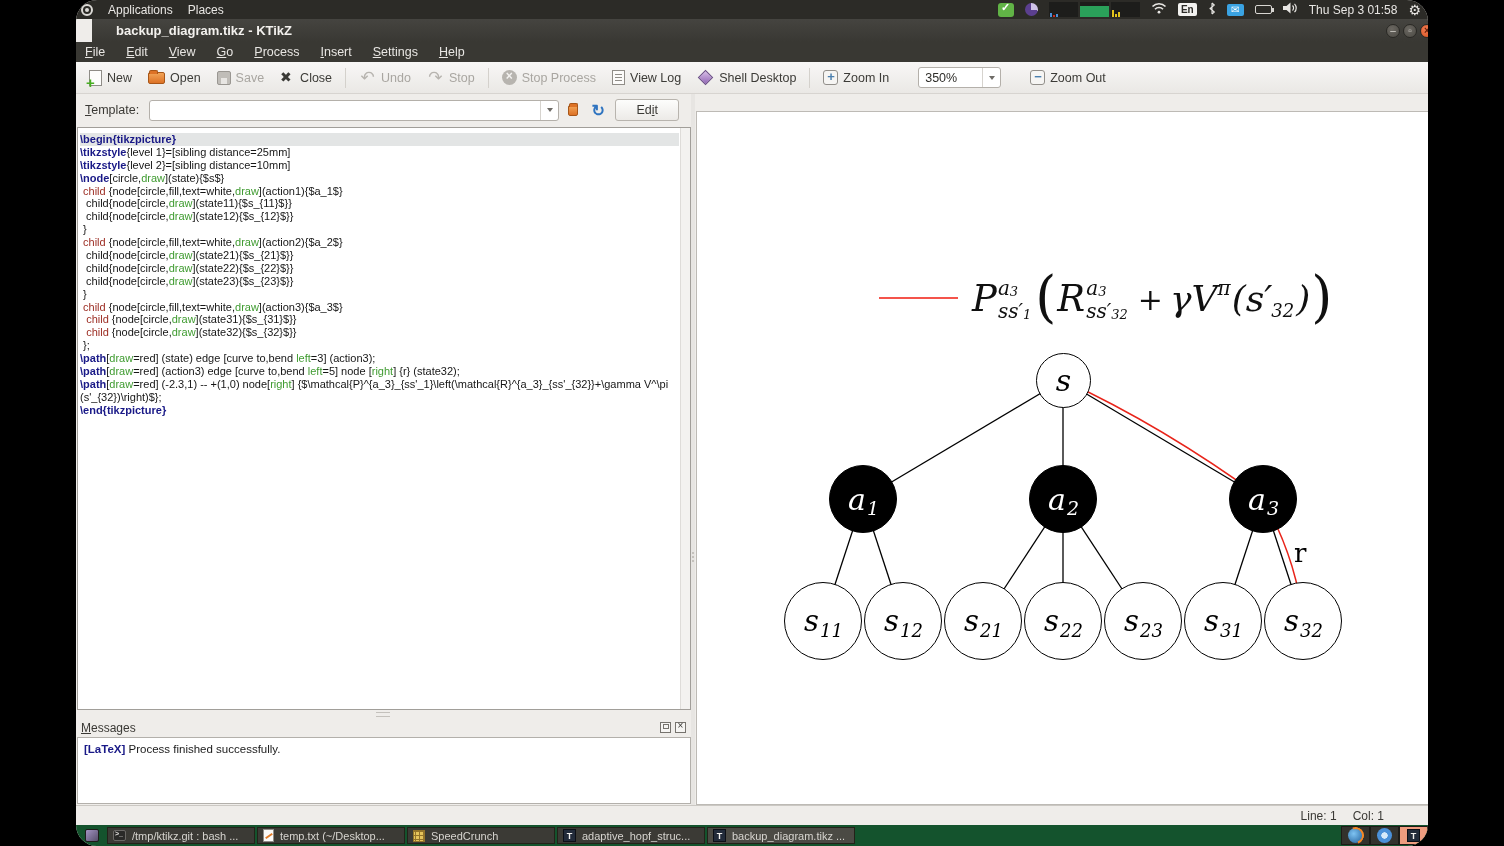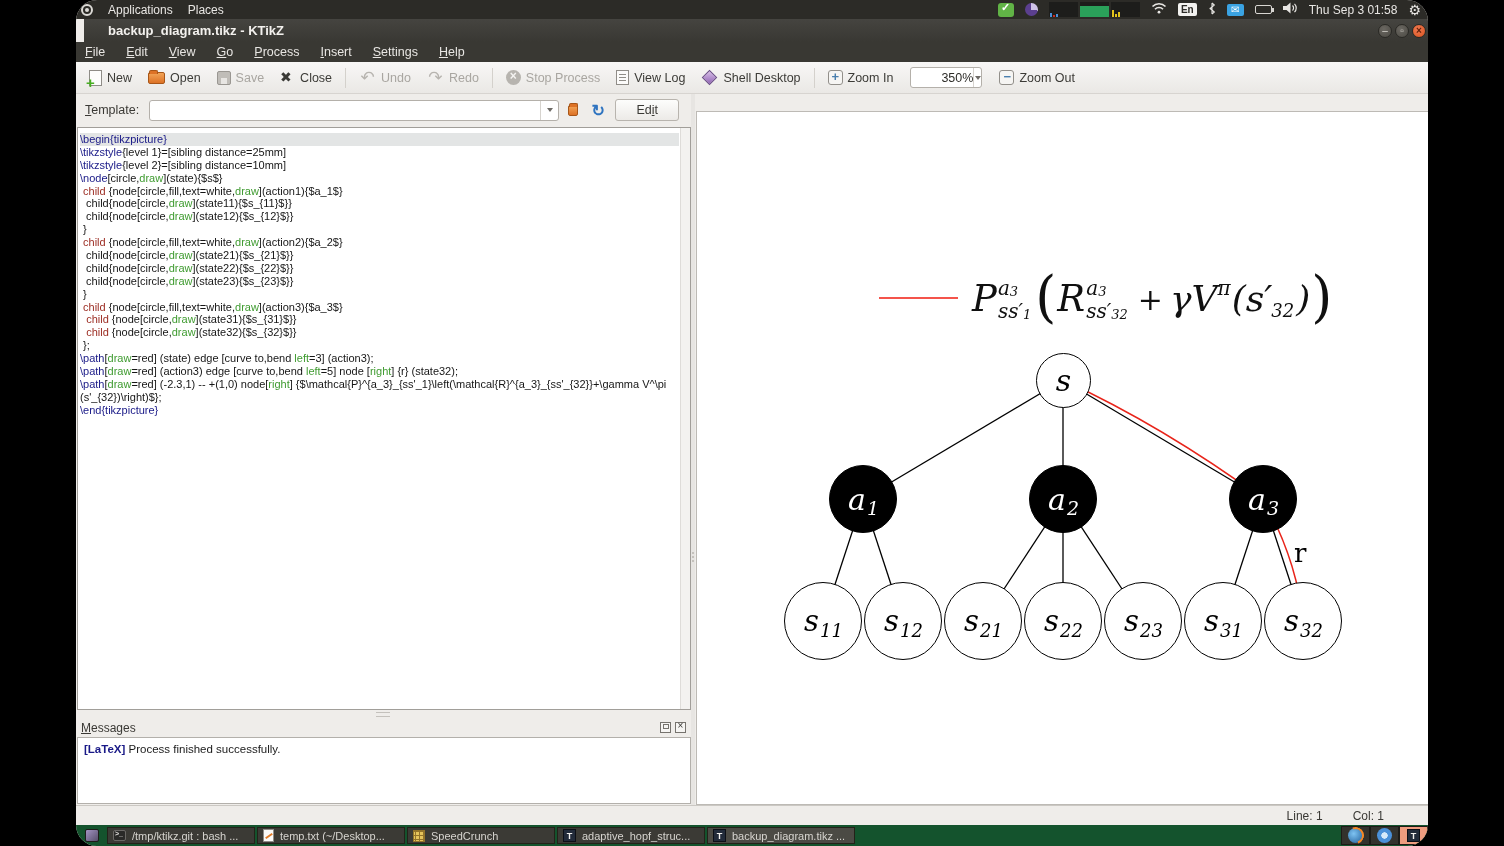--- a/index.html
+++ b/index.html
@@ -22,21 +22,21 @@
   .sm-bar{width:2px;display:inline-block;}
   .sm-green{width:29px;height:15px;background:linear-gradient(#1d1d1b 28%,#2aa15a 28%);}
   .kbd-en{background:#f3f2f0;color:#2c2b27;font-size:10px;font-weight:bold;padding:0 3px;border-radius:2px;line-height:13px;height:13px;display:inline-block;}
   .tray-mail{width:17px;height:12px;background:#3aa3e3;border-radius:2px;color:#fff;font-size:10px;line-height:11px;text-align:center;display:inline-block;}
   .battery{width:17px;height:9px;border:1px solid #d8d6d2;border-radius:2px;position:relative;display:inline-block;background:#2c2b27;}
   .battery::after{content:"";position:absolute;right:-3px;top:2px;width:2px;height:4px;background:#d8d6d2;}
   .clock-text{white-space:pre;}
   .gear{color:#e8e6e3;font-size:14px;line-height:14px;}
 
   
-  .title-bar{position:absolute;left:8px;top:19px;width:100%;height:23px;background:linear-gradient(#454440,#393833);display:flex;align-items:center;z-index:39;}
+  .title-bar{position:absolute;left:16px;top:19px;width:100%;height:23px;background:linear-gradient(#454440,#393833);display:flex;align-items:center;z-index:39;}
   .title-text{padding-left:24px;color:#f3f1ee;font-weight:bold;font-size:13px;}
   .win-controls{margin-left:auto;display:flex;gap:3px;padding-right:10px;}
   .wbtn{width:14px;height:14px;border-radius:50%;background:radial-gradient(circle at 40% 35%,#6b6862,#4b4943);border:1px solid #2a2925;color:#d8d5cf;font-size:10px;line-height:11px;text-align:center;}
   .wbtn.close{background:radial-gradient(circle at 40% 35%,#f07a52,#d9541f);color:#5d1d08;font-weight:bold;}
 
   
   .menu-bar{position:absolute;left:0;top:42px;width:100%;height:20px;background:#393833;display:flex;align-items:center;gap:21px;padding-left:9px;color:#e8e6e3;font-size:12.5px;z-index:38;}
   .menu-item{display:inline-block;}
   .menu-item::first-letter{text-decoration:underline;}
 
@@ -62,38 +62,38 @@
   .icon-viewlog{width:13px;height:15px;background:#fcfbfa;border:1px solid #908d88;}
   .icon-viewlog::after{content:"";position:absolute;left:2px;top:3px;width:7px;height:8px;background:repeating-linear-gradient(#908d88 0 1px,transparent 1px 3px);}
   .icon-shell{width:11px;height:11px;transform:rotate(45deg);background:linear-gradient(135deg,#d9bfe8,#9165b5);border:1px solid #6a4d86;margin:0 3px;}
   .icon-zoombtn{width:15px;height:15px;background:#f6f5f3;border:1px solid #928f8a;border-radius:3px;}
   .icon-zoombtn.plus::after{content:"+";position:absolute;left:3px;top:-2px;color:#4a7fae;font-size:13px;font-weight:bold;}
   .icon-zoombtn.minus::after{content:"−";position:absolute;left:3px;top:-2px;color:#4a7fae;font-size:13px;font-weight:bold;}
   .combo{background:#fff;border:1px solid #b4b0aa;border-radius:3px;display:flex;align-items:center;height:21px;font-size:12.5px;color:#2e2d29;}
   .combo .val{padding-left:6px;}
   .arrow-box{margin-left:auto;width:18px;height:100%;border-left:1px solid #d6d3ce;display:flex;align-items:center;justify-content:center;}
   .arrow-down{width:0;height:0;border-left:3.5px solid transparent;border-right:3.5px solid transparent;border-top:4.5px solid #6e6b66;}
-  .zoom-combo{width:72px;margin:0 8px;padding-left:24px;}
+  .zoom-combo{width:83px;margin:0 20px;}
 
   
   .template-row{position:absolute;left:0;top:96px;width:615px;height:28px;display:flex;align-items:center;font-size:12.5px;color:#3a3935;}
   .template-label{padding-left:9px;display:inline-block;}
   .template-label::first-letter{text-decoration:underline;}
   .template-combo{width:410px;margin-left:10px;}
   .sq-btn{width:22px;height:22px;border:none;background:none;display:flex;align-items:center;justify-content:center;margin-left:3px;position:relative;}
   .icon-refresh::after{content:"↻";color:#2f74c0;font-size:16px;font-weight:bold;}
   .edit-btn{margin-left:6px;width:64px;height:22px;background:linear-gradient(#fdfdfc,#eceae7);border:1px solid #b8b4ae;border-radius:3px;font-family:"Liberation Sans",sans-serif;font-size:12.5px;color:#3a3935;}
   .edit-btn .accel{text-decoration:underline;}
 
   
   .editor{position:absolute;left:1px;top:127px;width:614px;height:583px;background:#fff;border:1px solid #a19e99;}
   .code{position:absolute;left:2px;top:5px;right:11px;bottom:2px;font-size:11px;line-height:12.9px;white-space:pre;overflow:hidden;color:#161616;}
   .cl{height:12.9px;}
   .cl.cur{background:#e3e5e5;}
-  .tk-k{color:#191987;font-weight:normal;}
+  .tk-k{color:#191987;font-weight:bold;}
   .tk-r{color:#9c2d23;}
   .tk-g{color:#3f9b30;}
   .vscroll{position:absolute;top:0;right:0;bottom:0;width:10px;background:#f3f2f0;border-left:1px solid #dedcd9;}
 
   
   .h-splitter{position:absolute;left:0;top:710px;width:615px;height:9px;background:#efedea;}
   .h-grip{position:absolute;left:300px;top:2px;width:14px;height:5px;border-top:1px solid #c4c1bc;border-bottom:1px solid #c4c1bc;}
   .v-splitter{position:absolute;left:615px;top:94px;width:4px;height:711px;background:#e7e5e2;}
   .v-splitter::after{content:"";position:absolute;left:1px;top:458px;width:2px;height:10px;background:repeating-linear-gradient(#c4c1bc 0 2px,transparent 2px 4px);}
 
@@ -133,21 +133,21 @@
   .m-paren{font-size:54px;font-style:normal;transform:scaleY(1.04);margin:0 1px;position:relative;top:-2px;}
   .supsub{display:inline-flex;flex-direction:column;align-items:flex-start;line-height:1;margin:2px 3px 0 1px;}
   .ss-top,.ss-bot{font-size:20px;display:flex;}
   .ss-bot{margin-top:3px;}
   .ss-mini{font-size:13px;position:relative;top:7px;}
   .m-plus{font-size:30px;font-style:normal;margin:0 7px;position:relative;top:1px;}
   .m-sup{font-size:20px;position:relative;top:-10px;margin-right:1px;}
   .m-sub{font-size:18px;position:relative;top:12px;left:-1px;margin-right:1px;}
 
   
-  .status-bar{position:absolute;left:0;top:805px;width:100%;height:20px;background:#efedea;border-top:1px solid #cbc8c3;display:flex;align-items:center;justify-content:flex-end;gap:30px;padding-right:44px;font-size:12px;color:#3a3935;}
+  .status-bar{position:absolute;left:0;top:805px;width:100%;height:20px;background:#efedea;border-top:1px solid #cbc8c3;display:flex;align-items:center;justify-content:flex-end;gap:16px;padding-right:44px;font-size:12px;color:#3a3935;}
 
   
   .taskbar{position:absolute;left:0;top:825px;width:100%;height:21px;background:#14532d;display:flex;align-items:center;}
   .show-desktop{width:26px;height:19px;margin-left:3px;display:flex;align-items:center;justify-content:center;background:none;border:none;}
   .sd-icon{width:15px;height:13px;background:linear-gradient(135deg,#a393c2,#574e6b);border:1px solid #1d1c19;border-radius:2px;}
   .tb-item{width:148px;height:17px;margin-left:2px;background:#3b3a35;border:1px solid #232219;color:#d6d4cf;font-size:11px;display:flex;align-items:center;gap:6px;padding:0 5px;white-space:nowrap;overflow:hidden;font-family:"Liberation Sans",sans-serif;}
   .tb-item.active{background:#4b4a44;}
   .tb-ico{flex:0 0 auto;position:relative;display:inline-block;}
   .ico-term{width:13px;height:11px;background:#2a2a28;border:1px solid #6b6966;border-radius:2px;}
   .ico-term::after{content:">_";position:absolute;left:1px;top:-1px;color:#e4e2df;font-size:7px;font-weight:bold;}
@@ -246,21 +246,21 @@
         <span class="ticon icon-xclose"></span>
         <span>Close</span>
       </button>
     <span class="tsep"></span>
     <button class="tbtn disabled">
         <span class="ticon icon-undo"></span>
         <span>Undo</span>
       </button>
     <button class="tbtn disabled">
         <span class="ticon icon-redo"></span>
-        <span>Redo</span>
+        <span>Stop</span>
       </button>
     <span class="tsep"></span>
     <button class="tbtn disabled">
         <span class="ticon icon-stop"></span>
         <span>Stop Process</span>
       </button>
     <button class="tbtn">
         <span class="ticon icon-viewlog"></span>
         <span>View Log</span>
       </button>

